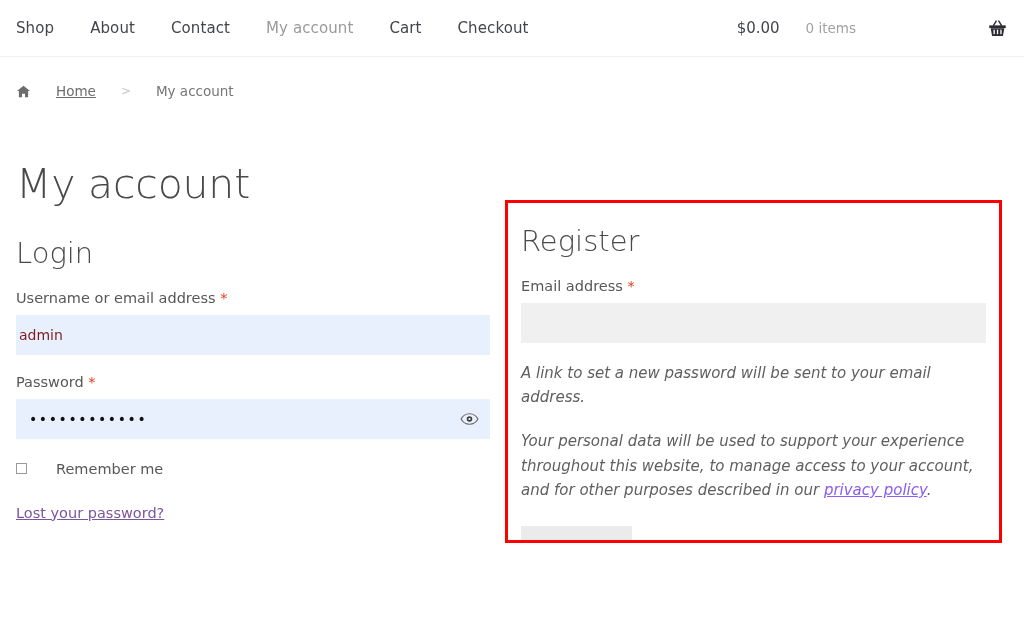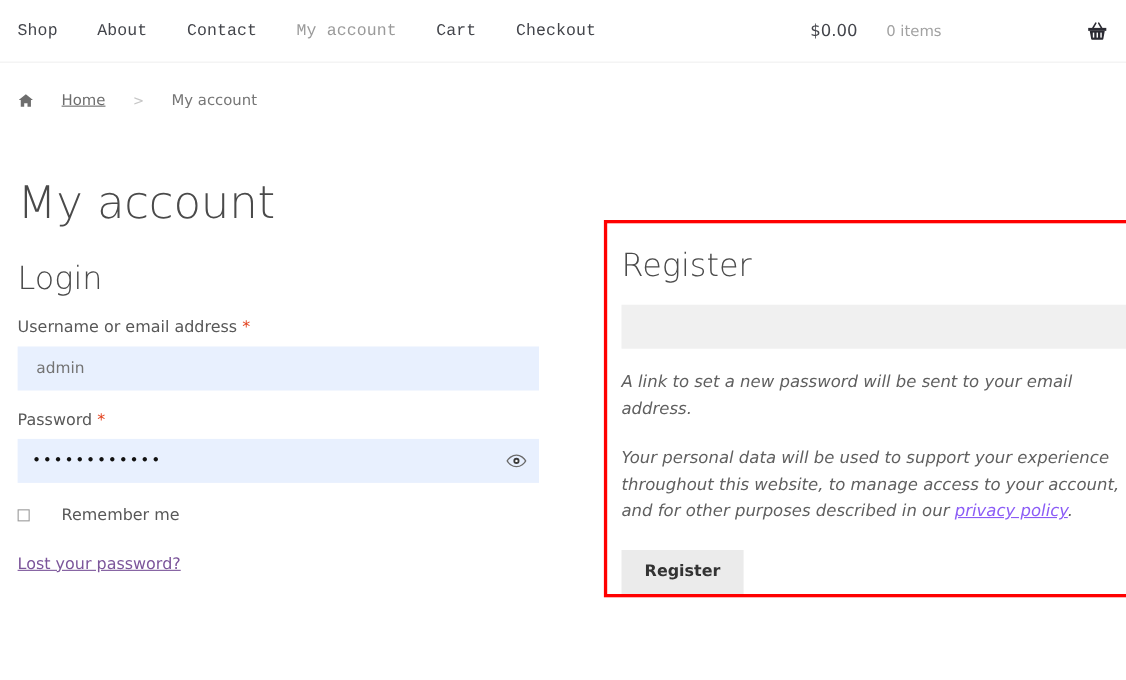--- a/index.html
+++ b/index.html
@@ -23,21 +23,20 @@
     align-items: center;
     padding: 0 16px 0 16px;
   }
   .main-nav {
     display: flex;
     align-items: center;
     gap: 0;
     list-style: none;
     margin: 0;
     padding: 0;
-    font-family: Liberation Mono, monospace;
   }
   .nav-item {
     font-size: 15px;
     color: #43454b;
     padding: 0 22px 0 0;
     margin-right: 14px;
     text-decoration: none;
     white-space: nowrap;
     cursor: pointer;
     letter-spacing: .1px;
@@ -96,21 +95,21 @@
     line-height: 1.15;
     letter-spacing: -.2px;
   }
 
   .account-cols {
     display: flex;
     margin-top: 28px;
   }
   .col-login { width: 474px; flex: 0 0 474px; }
   .col-spacer { flex: 0 0 31px; }
-  .col-register { flex: 1 1 auto; position: relative; margin-left: 44px; }
+  .col-register { flex: 1 1 auto; position: relative; }
 
   h2.section-heading {
     font-size: 29px;
     font-weight: 300;
     color: #4a4a4a;
     margin: 0 0 18px 0;
     line-height: 1.2;
   }
 
   .field { margin-bottom: 8px; }
@@ -123,22 +122,22 @@
   }
   .req { color: #e2401c; }
 
   .text-input {
     display: block;
     width: 100%;
     height: 40px;
     border: none;
     outline: none;
     font-size: 14px;
-    color: #737373;
-    padding: 0 17px;
+    color: #7f1d1d;
+    padding: 0 3px;
     font-family: "DejaVu Sans", "Liberation Sans", sans-serif;
   }
   .input-autofill { background: #e8f0fe; }
   .input-empty { background: #f0f0f0; }
 
   .pw-wrap { position: relative; }
   .pw-dots {
     display: block;
     width: 100%;
     height: 40px;
@@ -319,20 +318,24 @@
     </div>
 
     <div class="col-spacer"></div>
 
     <div class="col-register">
       <div class="register-panel">
         <div class="register-inner">
           <h2 class="section-heading">Register</h2>
 
           <div class="field">
+            <label class="field-label">
+              <span>Email address</span>
+              <span class="req">*</span>
+            </label>
             <input class="text-input input-empty" type="email" value="" style="">
           </div>
 
           <p class="reg-note">A link to set a new password will be sent to your email address.</p>
 
           <p class="reg-note second">
             <span>Your personal data will be used to support your experience throughout this website, to manage access to your account, and for other purposes described in our </span><a class="policy-link">privacy policy</a><span>.</span>
           </p>
 
           <button class="btn register-btn">Register</button>

